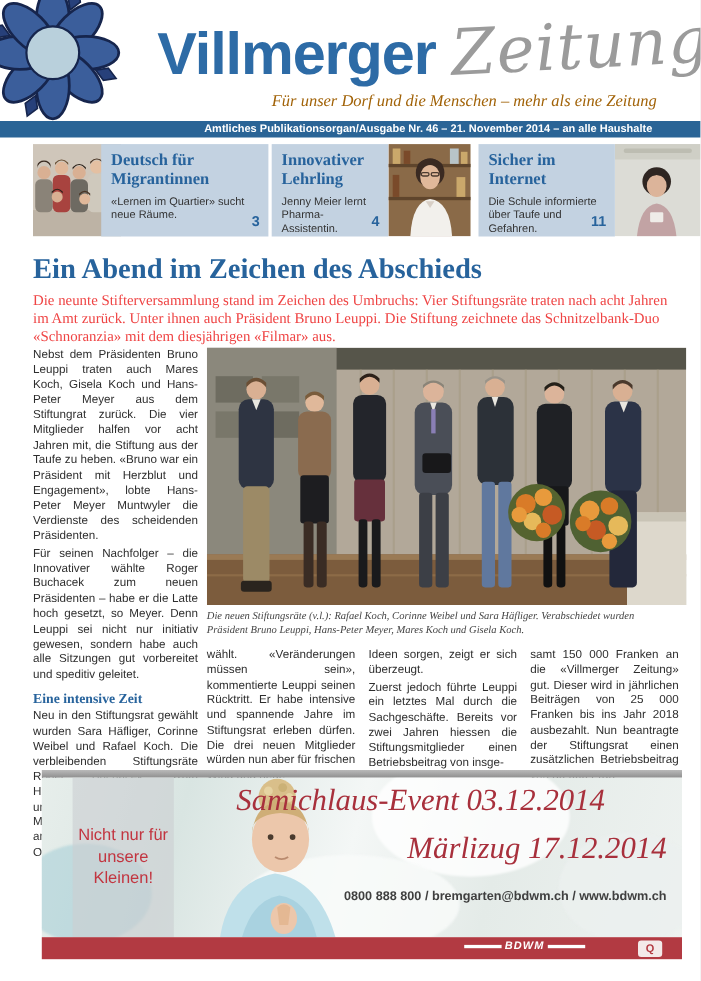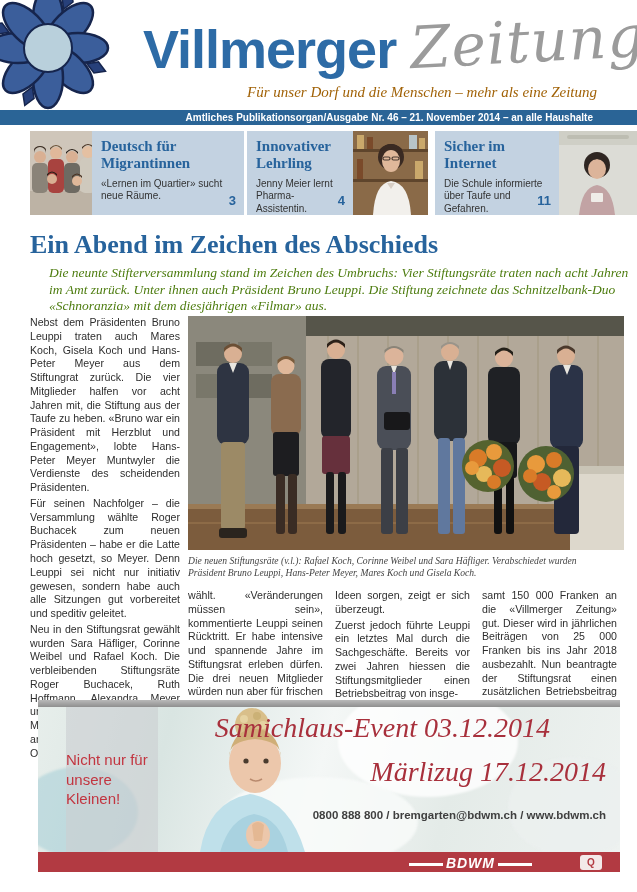--- a/index.html
+++ b/index.html
@@ -18,41 +18,41 @@
   
   .teaser-box{background:#c3d2e1;box-sizing:border-box;padding:7px 9px;}
   .teaser-title{font-family:"Liberation Serif",serif;font-weight:bold;color:#27639c;
                 font-size:15px;line-height:1.12;}
   .teaser-sub{font-size:10px;color:#333;line-height:1.25;margin-top:6px;}
   .teaser-page{position:absolute;right:8px;bottom:7px;font-weight:bold;color:#27639c;font-size:13px;}
   .photo{overflow:hidden;}
 
   
   .headline{font-family:"Liberation Serif",serif;font-weight:bold;font-size:26px;color:#27639c;}
-  .lead{font-family:"Liberation Serif",serif;font-style:italic;font-size:13.5px;
-        line-height:1.24;color:#4d7c0f;text-align:left;margin-left:19px;}
+  .lead{font-family:"Liberation Serif",serif;font-size:13.5px;
+        line-height:1.24;color:#ef4444;text-align:left;}
   .bodycol{font-size:10.6px;line-height:1.3;text-align:justify;color:#2e2e2e;}
   .bodycol p{margin:0 0 0 0;}
   .bodycol p + p{margin-top:2px;}
   .subhead{font-family:"Liberation Serif",serif;font-weight:bold;color:#27639c;
            font-size:12.5px;margin:6px 0 2px 0;}
   .caption{font-family:"Liberation Serif",serif;font-style:italic;font-size:9.6px;
            line-height:1.25;color:#444;}
 
   
   .ad-graybar{background:linear-gradient(#b9b9b9,#8f8f8f);}
   .ad-body{background:linear-gradient(105deg,#e7eeeb 0%,#d9e5e2 22%,#f4f7f6 48%,#e4ebe8 70%,#eef2f0 100%);overflow:hidden;}
   .ad-blob{position:absolute;border-radius:50%;filter:blur(1px);}
   .ad-panel{background:rgba(203,206,210,0.62);display:flex;align-items:center;justify-content:center;}
-  .ad-panel-text{color:#c23540;font-size:15px;line-height:1.3;font-weight:normal;}
+  .ad-panel-text{color:#c23540;font-size:15px;line-height:1.3;text-align:center;font-weight:normal;}
   .ad-event{font-family:"Liberation Serif",serif;font-style:italic;font-weight:normal;
             color:#a8303c;white-space:nowrap;}
   .ad-contact{font-size:11.5px;font-weight:bold;color:#3f3f3f;text-align:right;line-height:1.35;}
   .ad-band{background:#b23a42;}
-  .bdwm-logo{color:#fff;font-style:italic;font-weight:bold;font-size:14px;letter-spacing:1px;
+  .bdwm-logo{color:#fff;font-style:italic;font-weight:bold;font-size:10px;letter-spacing:1px;
              white-space:nowrap;}
   .bdwm-stripe{display:inline-block;width:34px;height:3px;background:#fff;vertical-align:middle;margin:0 3px;}
   .quality-emblem{width:22px;height:15px;background:#f3e9e9;border-radius:3px;
                   color:#b23a42;font-size:10px;font-weight:bold;text-align:center;line-height:15px;}
 </style>
 </head>
 <body>
 
 <div class="page">
 
@@ -163,21 +163,22 @@
       <path d="M20,84 q3,-28 18,-30 q15,2 18,30 z" fill="#c2a3a4"></path>
       <rect x="32" y="62" width="12" height="9" rx="1" fill="#efece8"></rect>
     </svg>
   </div>
 
   <div class="abs headline" style="left:30px;top:230px;width:594px;">Ein Abend im Zeichen des Abschieds</div>
   <div class="abs lead" style="left:30px;top:265px;width:580px;">Die neunte Stifterversammlung stand im Zeichen des Umbruchs: Vier Stiftungsräte traten nach acht Jahren im Amt zurück. Unter ihnen auch Präsident Bruno Leuppi. Die Stiftung zeichnete das Schnitzelbank-Duo «Schnoranzia» mit dem diesjährigen «Filmar» aus.</div>
 
   <div class="abs bodycol" style="left:30px;top:316px;width:150px;">
     <p>Nebst dem Präsidenten Bruno Leuppi traten auch Mares Koch, Gisela Koch und Hans-Peter Meyer aus dem Stiftungrat zurück. Die vier Mitglieder halfen vor acht Jahren mit, die Stiftung aus der Taufe zu heben. «Bruno war ein Präsident mit Herzblut und Engagement», lobte Hans-Peter Meyer Muntwyler die Verdienste des scheidenden Präsidenten.</p>
-    <p>Für seinen Nachfolger – die Versammlung wählte Roger Buchacek zum neuen Präsidenten – habe er die Latte hoch gesetzt, so Meyer. Denn Leuppi sei nicht nur initiativ gewesen, sondern habe auch alle Sitzungen gut vorbereitet und speditiv geleitet.</p>
+    <p>Für seinen Nachfolger – die Innovativer wählte Roger Buchacek zum neuen Präsidenten – habe er die Latte hoch gesetzt, so Meyer. Denn Leuppi sei nicht nur initiativ gewesen, sondern habe auch alle Sitzungen gut vorbereitet und speditiv geleitet.</p>
+    <div class="subhead">Eine intensive Zeit</div>
     <p>Neu in den Stiftungsrat gewählt wurden Sara Häfliger, Corinne Weibel und Rafael Koch. Die verbleibenden Stiftungsräte Roger Buchacek, Ruth Hoffmann, Alexandra Meyer und Hans-Peter Meyer-Muntwyler wurden von den 180 anwesenden Mitgliedern der Ortsbürgerstiftung wiederge-</p>
   </div>
 
   <div class="abs photo" style="left:188px;top:316px;width:436px;height:234px;">
     <svg width="436" height="234" viewBox="0 0 436 234" preserveAspectRatio="none">
       <rect width="436" height="234" fill="#b2a899"></rect>
       <rect width="436" height="20" fill="#56554a"></rect>
       <rect x="0" y="0" width="118" height="188" fill="#8b887c"></rect>
       <rect x="8" y="26" width="34" height="24" fill="#6e6c60"></rect>
       <rect x="50" y="26" width="34" height="24" fill="#79776a"></rect>

